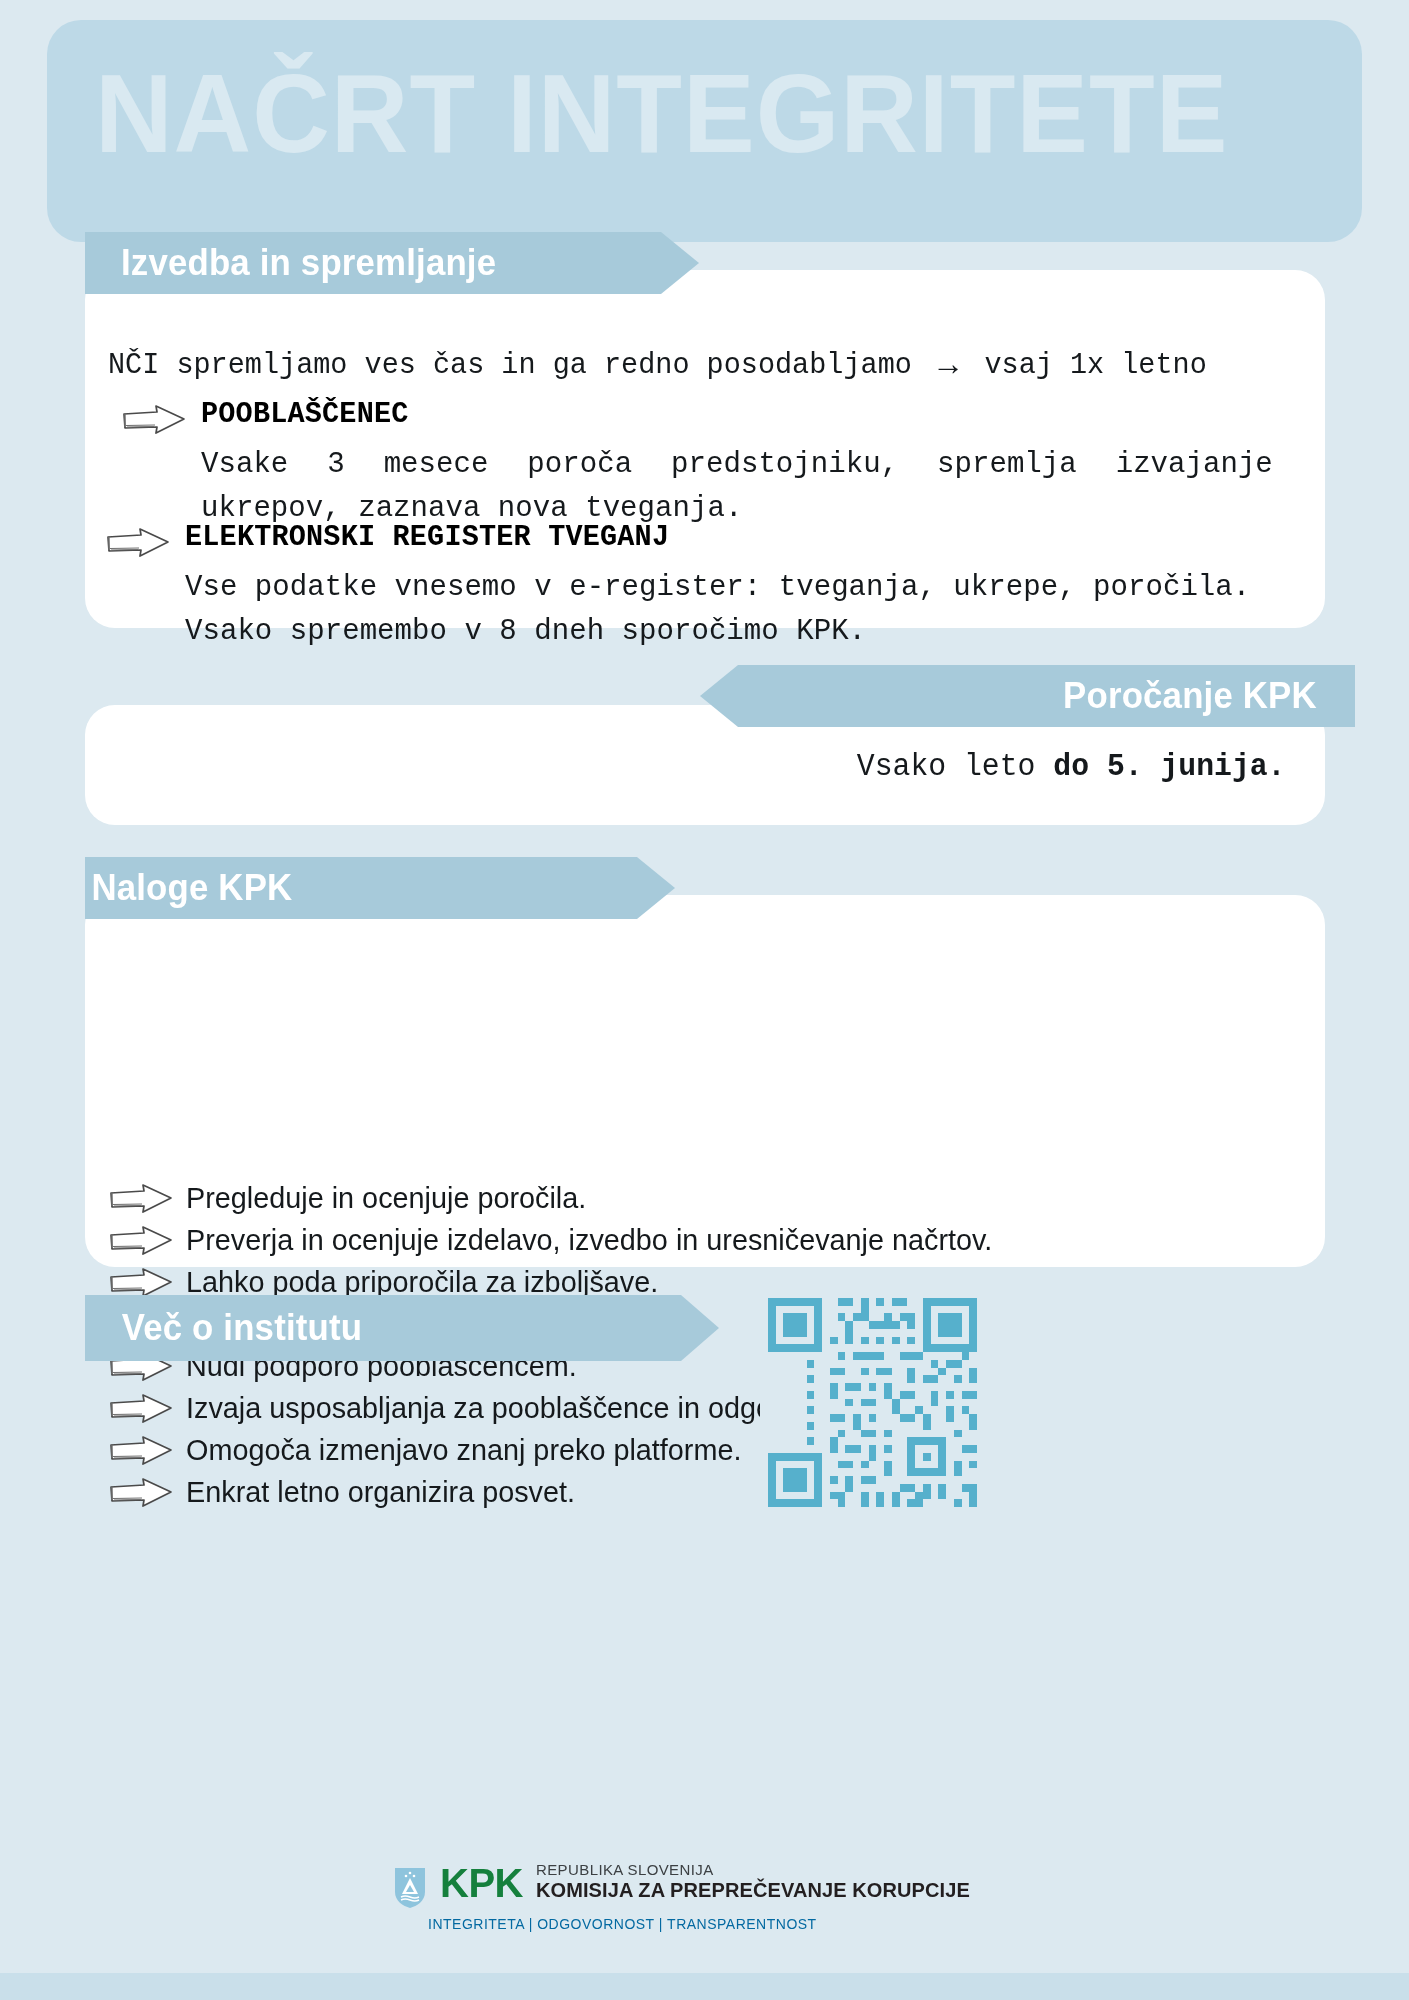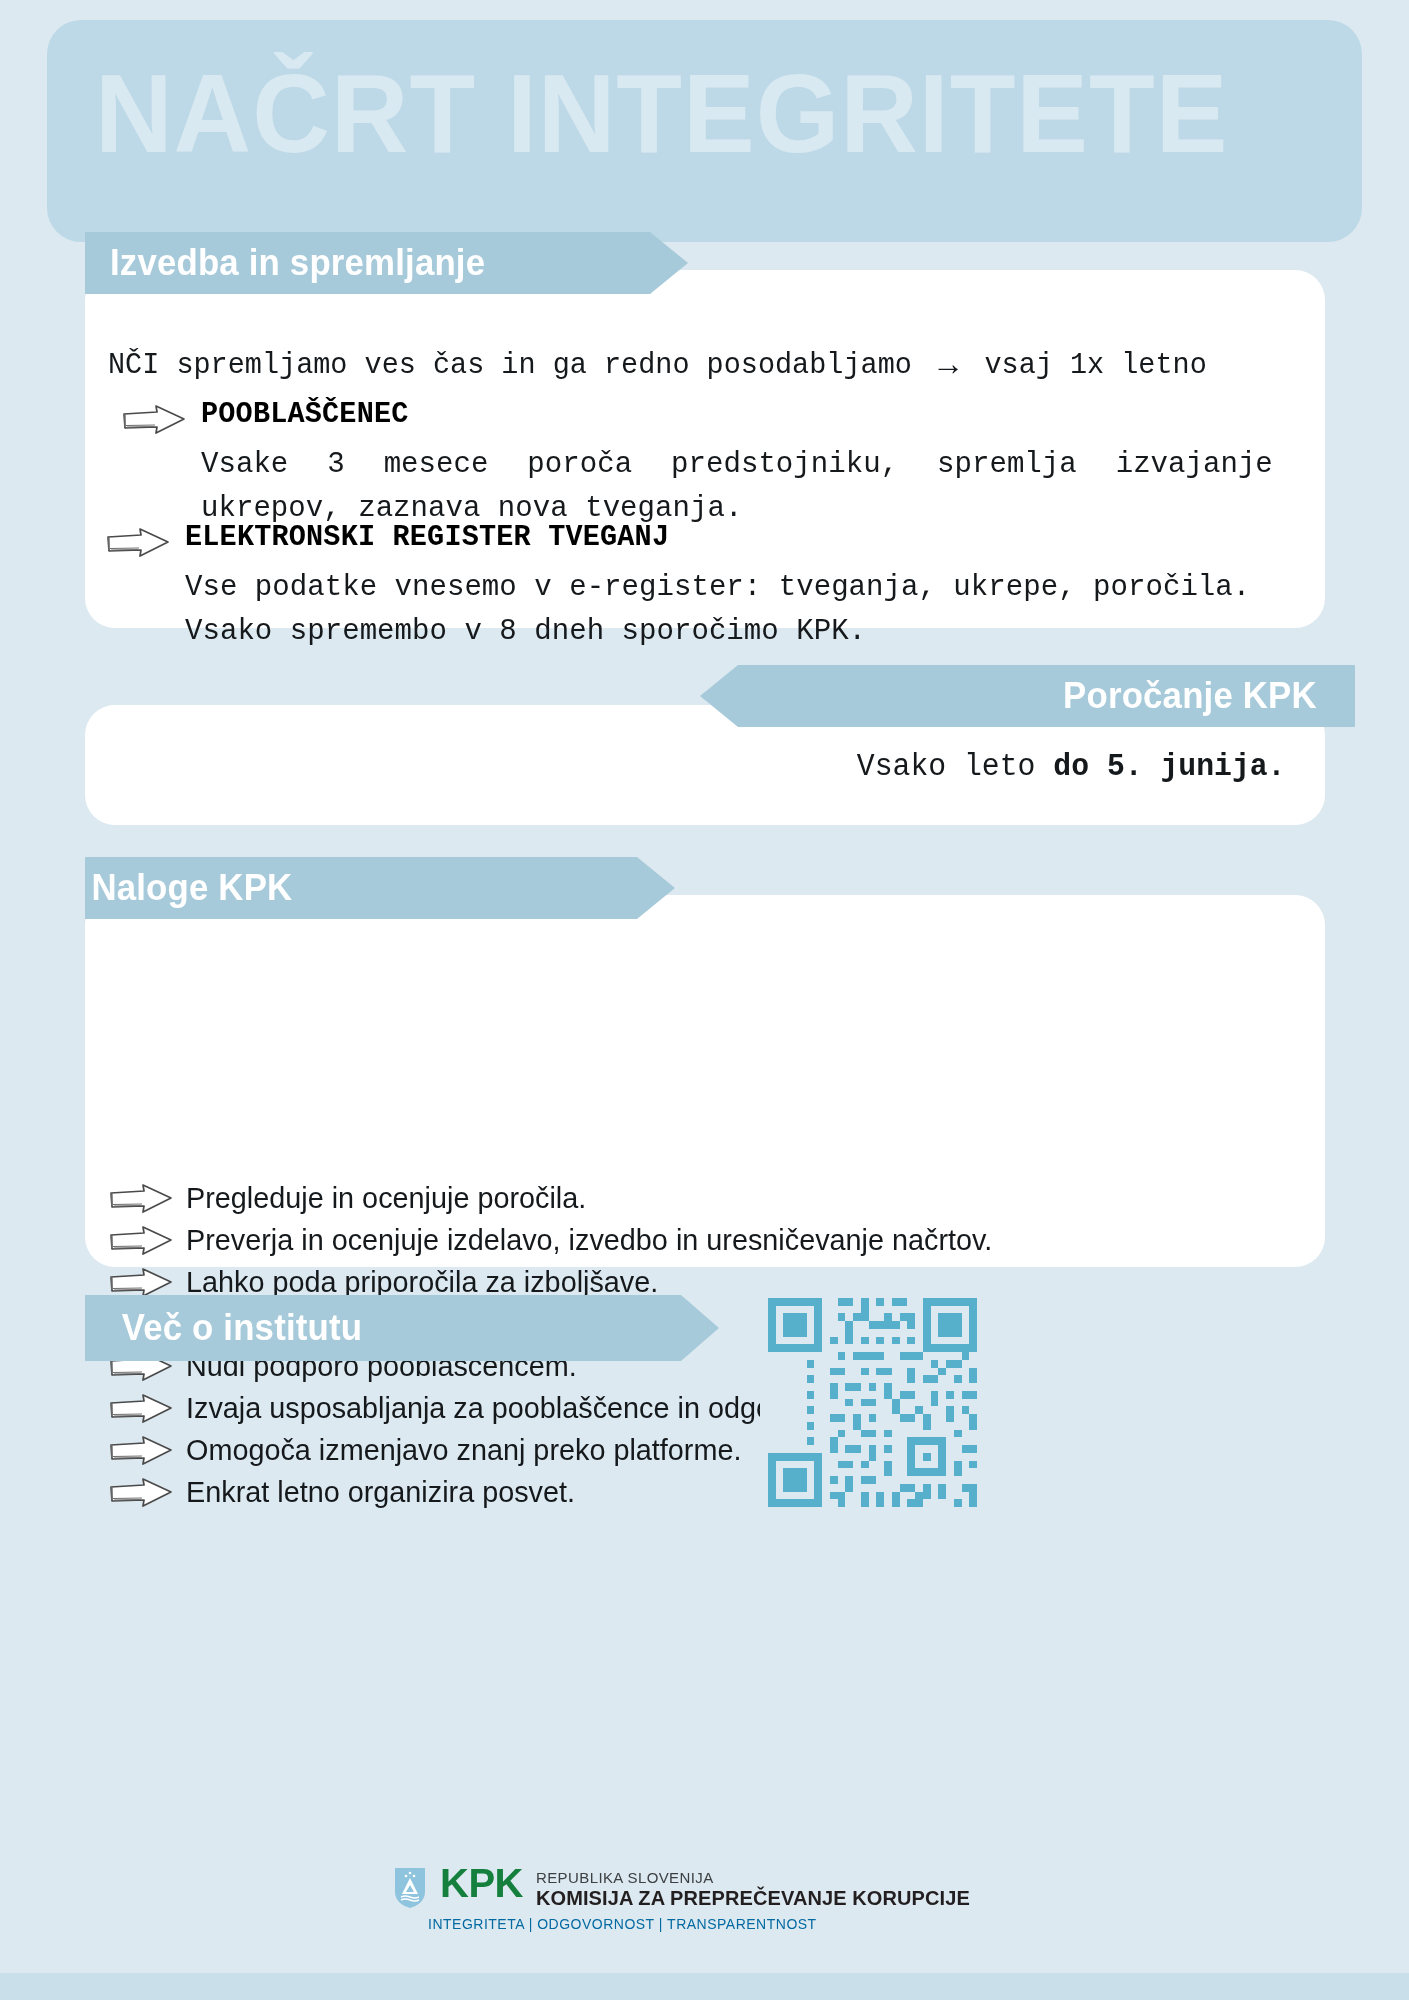--- a/index.html
+++ b/index.html
@@ -112,21 +112,21 @@
     font-size: 30px;
     color: #15191c;
     line-height: 1.2;
     white-space: nowrap;
     transform: scaleX(0.96);
     transform-origin: left center;
   }
 
   
   #card-izvedba  { left: 85px;  top: 270px;  width: 1240px; height: 358px; }
-  #banner-izvedba{ left: 85px;  top: 232px;  width: 590px; padding-left: 13px; }
+  #banner-izvedba{ left: 85px;  top: 232px;  width: 590px; padding-left: 24px; }
 
   #card-porocanje{ left: 85px;  top: 705px;  width: 1240px; height: 120px; }
   #banner-porocanje{ left: 700px; top: 665px; width: 625px; justify-content: flex-end; padding-right: 30px; }
   .porocanje-text {
     position: absolute;
     right: 40px;
     top: 44px;
     font-size: 31px;
     color: #15191c;
     transform: scaleX(0.96);
@@ -173,21 +173,21 @@
   }
   .shield { width: 34px; height: 43px; flex: 0 0 auto; margin-top: 4px; }
   .logo-kpk {
     font-size: 40px;
     font-weight: bold;
     color: #15803d;
     letter-spacing: -0.5px;
     line-height: 0.95;
     margin-top: 2px;
   }
-  .logo-lines { display: flex; flex-direction: column; justify-content: flex-start; margin-top: 8px; }
+  .logo-lines { display: flex; flex-direction: column; justify-content: flex-start; margin-top: 0; }
   .logo-l1 { font-size: 15px; color: #3c4043; letter-spacing: 0.4px; line-height: 1.12; }
   .logo-l2 { font-size: 20px; font-weight: bold; color: #231f20; letter-spacing: 0.1px; line-height: 1.12; }
   .logo-tag {
     position: absolute;
     left: 428px;
     top: 1916px;
     font-size: 14px;
     color: #0369a1;
     letter-spacing: 0.5px;
   }

